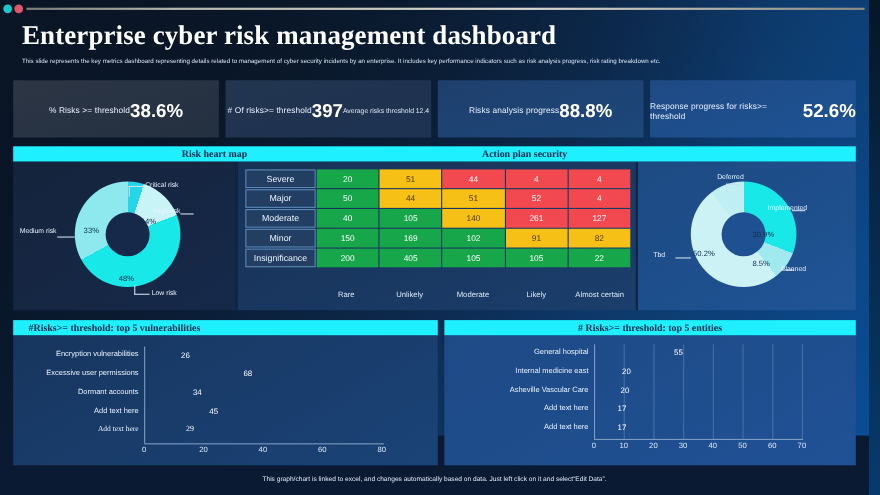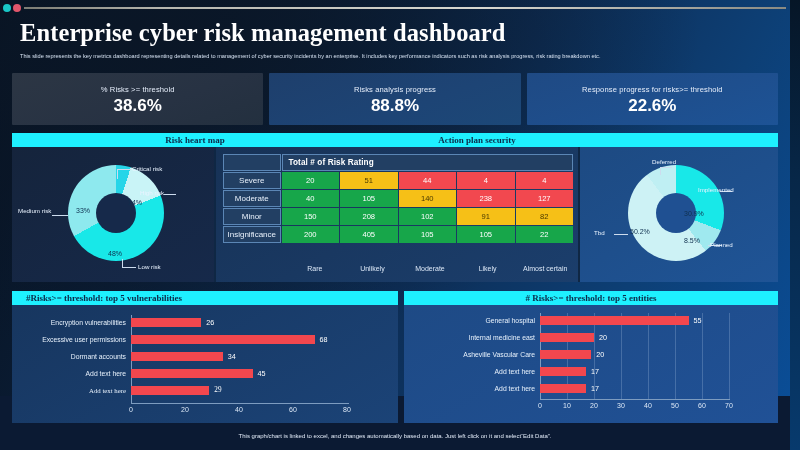--- a/index.html
+++ b/index.html
@@ -60,21 +60,21 @@
 
   
   .kpi-row {
     position: absolute; left: 12px; top: 73px;
     width: 766px; height: 52px;
     display: flex; gap: 6px;
   }
   .kpi {
     flex: 1;
     border-radius: 1px;
-    display: flex; flex-direction: column;
+    display: flex; flex-direction: row;
     align-items: center; justify-content: center;
     padding-top: 3px;
   }
   .kpi-1 { background: linear-gradient(160deg, #2c3644 0%, #273243 60%, #23303f 100%); }
   .kpi-2 { background: linear-gradient(160deg, #22364f 0%, #1f3351 60%, #1d3352 100%); }
   .kpi-3 { background: linear-gradient(160deg, #1e3f6c 0%, #1d4475 60%, #1c4878 100%); }
   .kpi-4 { background: linear-gradient(160deg, #1f4a84 0%, #1e4f8e 60%, #1d5396 100%); }
   .kpi-label {
     font-size: 7.6px; color: #e6eefb; letter-spacing: .1px;
   }
@@ -201,21 +201,21 @@
   .bot-body-l, .bot-body-r {
     position: absolute; top: 305px; height: 118px;
   }
   .bot-body-l { left: 12px; width: 386px; background: linear-gradient(150deg,#17365f 0%,#1b4377 100%); }
   .bot-body-r { left: 404px; width: 374px; background: linear-gradient(150deg,#1e4a85 0%,#205196 100%); }
 
   .bars { position: absolute; left: 0; top: 0; width: 100%; height: 100%; }
   .bar-row {
     position: absolute;
     height: 9px;
-    display: flex; align-items: center;
+    display: flex; align-items: center; flex-direction: column;
   }
   .bar-cat {
     position: absolute; right: 100%;
     padding-right: 5px;
     font-size: 6.8px; color: #e7f1fc;
     white-space: nowrap; text-align: right;
     line-height: 9px;
   }
   .bar-fill {
     height: 9px;
@@ -253,27 +253,32 @@
   <div class="dot dot-pink"></div>
 
   <div class="title">Enterprise cyber risk management dashboard</div>
   <div class="subtitle">This slide represents the key metrics dashboard representing details related to management  of cyber security incidents by an enterprise. It includes key performance indicators such as risk analysis progress, risk rating breakdown etc.</div>
 
   <div class="kpi-row">
     <div class="kpi kpi-1">
       <div class="kpi-label">% Risks &gt;= threshold</div>
       <div class="kpi-value">38.6%</div>
     </div>
+    <div class="kpi kpi-2">
+      <div class="kpi-label"># Of risks&gt;= threshold</div>
+      <div class="kpi-value">397</div>
+      <div class="kpi-sub">Average risks threshold 12.4</div>
+    </div>
     <div class="kpi kpi-3">
       <div class="kpi-label">Risks analysis progress</div>
       <div class="kpi-value">88.8%</div>
     </div>
     <div class="kpi kpi-4">
       <div class="kpi-label">Response progress for risks&gt;= threshold</div>
-      <div class="kpi-value">22.6%</div>
+      <div class="kpi-value">52.6%</div>
     </div>
   </div>
 
   <div class="band-head">
     <div class="seg seg-b">Risk heart map</div>
     <div class="seg seg-c">Action plan security</div>
   </div>
 
   <div class="band-body">
 
@@ -303,44 +308,48 @@
       <div class="dlabel" style="left:6px; top:60px; width:34px; white-space:normal; line-height:1.15;"><span>Medium risk</span></div>
 
       <div class="dpct" style="left:116px; top:52px;">14%</div>
       <div class="dpct" style="left:96px; top:103px;">48%</div>
       <div class="dpct" style="left:64px; top:60px;">33%</div>
     </div>
 
     <div class="panel panel-mid">
       <table class="heat">
         <tbody>
-            <tr>
-          <td class="corner"></td>
-          <td class="titlecell" colspan="5">Total # of Risk Rating</td>
-        </tr>
         <tr>
           <td class="rowhead">Severe</td>
           <td class="c-green">20</td>
           <td class="c-yellow">51</td>
           <td class="c-red">44</td>
           <td class="c-red">4</td>
           <td class="c-red">4</td>
         </tr>
         <tr>
+          <td class="rowhead">Major</td>
+          <td class="c-green">50</td>
+          <td class="c-yellow">44</td>
+          <td class="c-yellow">51</td>
+          <td class="c-red">52</td>
+          <td class="c-red">4</td>
+        </tr>
+        <tr>
           <td class="rowhead">Moderate</td>
           <td class="c-green">40</td>
           <td class="c-green">105</td>
           <td class="c-yellow">140</td>
-          <td class="c-red">238</td>
+          <td class="c-red">261</td>
           <td class="c-red">127</td>
         </tr>
         <tr>
           <td class="rowhead">Minor</td>
           <td class="c-green">150</td>
-          <td class="c-green">208</td>
+          <td class="c-green">169</td>
           <td class="c-green">102</td>
           <td class="c-yellow">91</td>
           <td class="c-yellow">82</td>
         </tr>
         <tr>
           <td class="rowhead">Insignificance</td>
           <td class="c-green">200</td>
           <td class="c-green">405</td>
           <td class="c-green">105</td>
           <td class="c-green">105</td>

